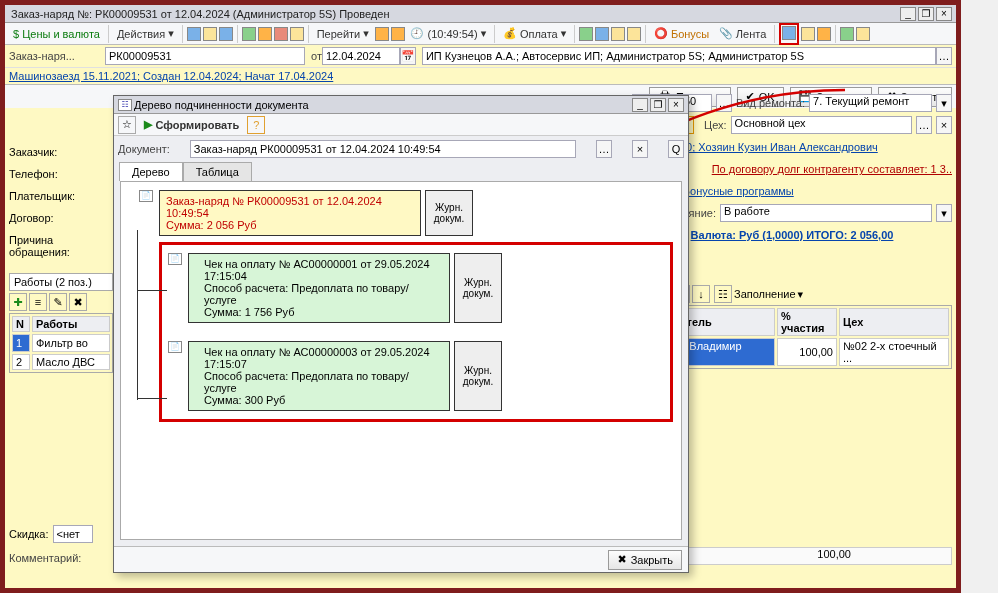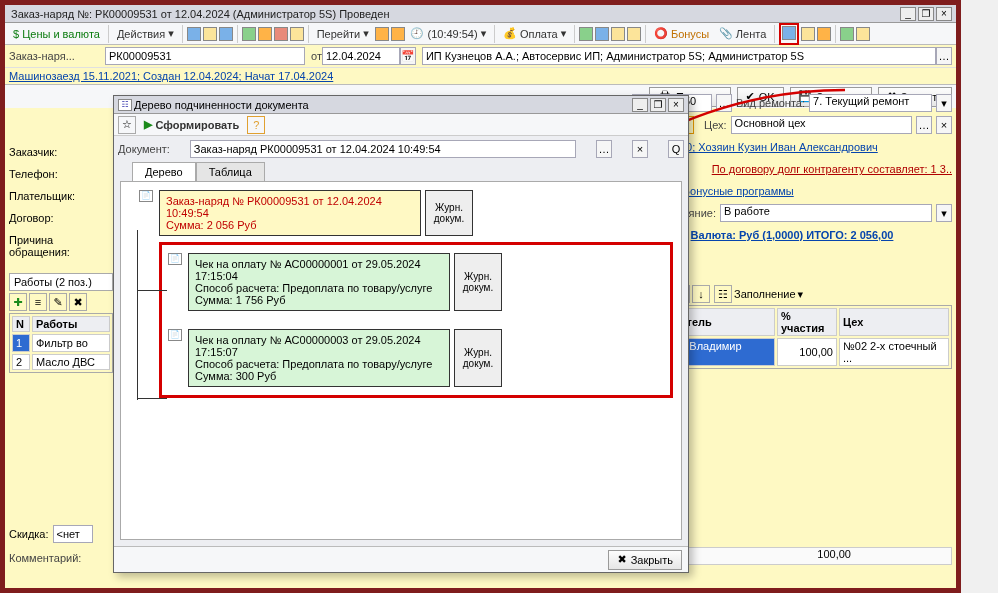--- a/index.html
+++ b/index.html
@@ -39,29 +39,29 @@
   .right-row { display:flex; align-items:center; gap:4px; margin-bottom:2px; height:20px;}
   .sel { border:1px solid #a7a7b7; background:#fff; height:18px; padding:0 3px; flex:1;}
   .perf-block { position:absolute; right:4px; top:278px; width:320px;}
   .perf-total { position:absolute; right:4px; top:542px; width:320px; height:18px; border:1px solid #ccc; background:#fafafa; text-align:right; padding:0 100px 0 0;}
   
   .modal { position:absolute; left:108px; top:90px; width:576px; height:478px; background:#edeef2; border:1px solid #666; box-shadow:4px 4px 8px rgba(0,0,0,.25); display:flex; flex-direction:column;}
   .modal .m-title { height:18px; background:#d6d8e0; border-bottom:1px solid #999; display:flex; align-items:center; padding:0 4px;}
   .modal .m-title .t { flex:1;}
   .modal .m-tb { height:22px; display:flex; align-items:center; gap:4px; padding:0 4px; border-bottom:1px solid #ccc; background:#f6f7f9;}
   .modal .doc-row { display:flex; align-items:center; gap:20px; padding:4px;}
-  .modal .tabs { display:flex; gap:0; margin:0 18px;}
+  .modal .tabs { display:flex; gap:0; margin:0 5px;}
   .modal .tab { padding:3px 12px; border:1px solid #aaa; background:#e5e5e5; font-size:11px; cursor:pointer; border-bottom:none;}
   .modal .tab.active { background:#fff;}
   .modal .tree-area { flex:1; margin:0 6px 6px 6px; background:#fff; border:1px solid #aaa; padding:8px; position:relative; overflow:auto;}
   .modal .m-footer { height:26px; border-top:1px solid #bbb; display:flex; align-items:center; justify-content:flex-end; padding:0 6px; background:#f6f7f9;}
   .node-root { display:flex; gap:4px;}
   .node-box { border:1px solid #333;}
   .node-yellow { background:#fff9c4; padding:4px 6px; width:262px;}
-  .node-green { background:#d7f5d7; padding:4px 6px; width:262px;}
+  .node-green { background:#d7f5d7; padding:4px 15px; width:262px;}
   .node-btn { background:#eeeeee; width:48px; display:flex; align-items:center; justify-content:center; font-size:10px; text-align:center; line-height:1.1;}
   .highlight-group { border:3px solid #d40000; padding:8px 6px; margin-top:6px; margin-left:30px;}
   .tree-line { position:absolute; width:1px; background:#333;}
   .node-icon { width:14px; height:12px; border:1px solid #888; background:#fff; display:inline-block; margin-right:2px; font-size:8px; text-align:center; line-height:10px; color:#33a;}
   .doc-red { color:#c00000;}
   .arrow { position:absolute; left:640px; top:80px; pointer-events:none;}
   .dots-btn { width:16px; height:18px; border:1px solid #a7a7b7; background:#f6f6f6; display:inline-flex; align-items:center; justify-content:center; font-size:11px; padding:0; cursor:pointer;}
 </style>
 </head>
 <body>

